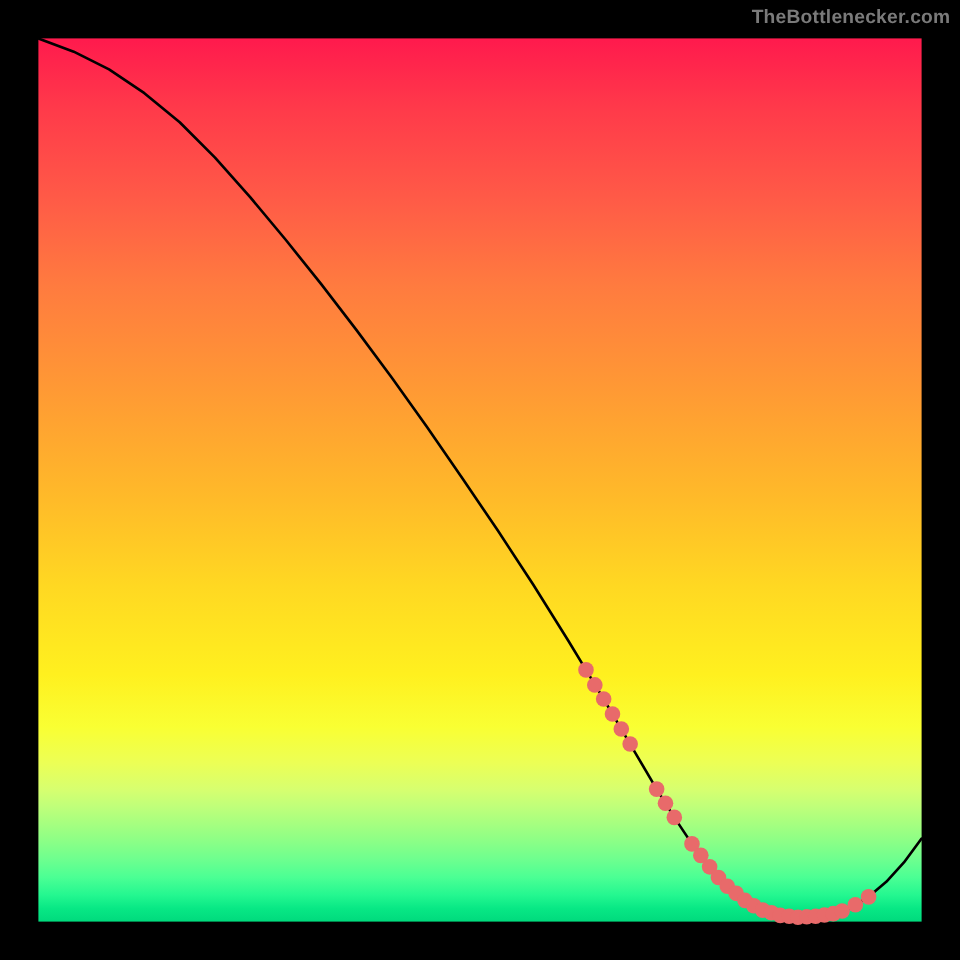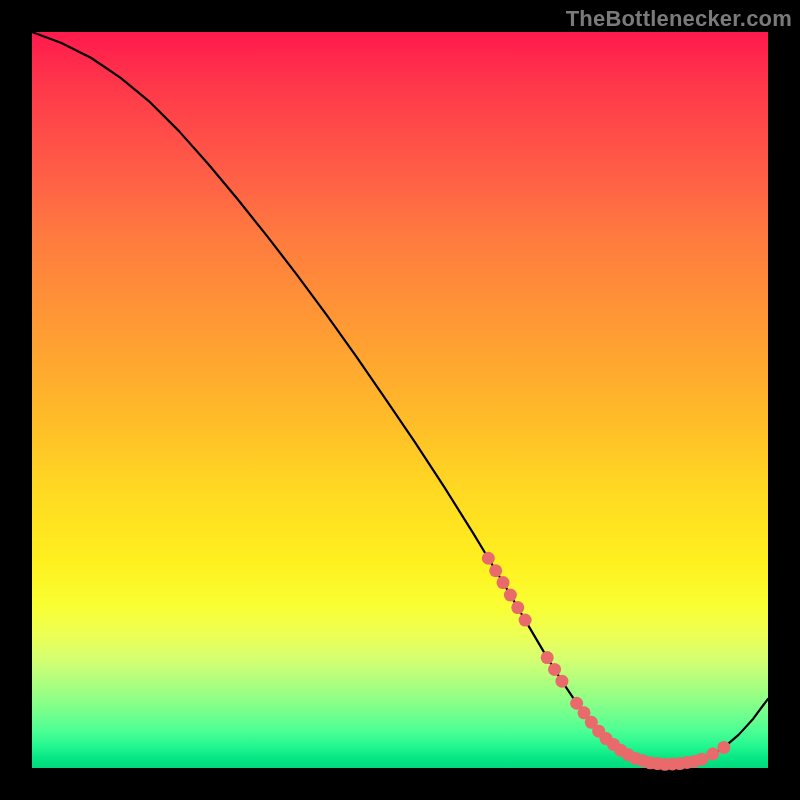--- a/index.html
+++ b/index.html
@@ -15,21 +15,21 @@
     position: relative;
     width: 800px;
     height: 800px;
     background: #000;
   }
   .watermark {
     position: absolute;
     top: 6px;
     right: 8px;
     color: #7a7a7a;
-    font-size: 22px;
+    font-size: 16px;
     font-weight: 600;
     letter-spacing: 0.2px;
     user-select: none;
   }
   .plot-area {
     position: absolute;
     left: 32px;
     top: 32px;
     width: 736px;
     height: 736px;

